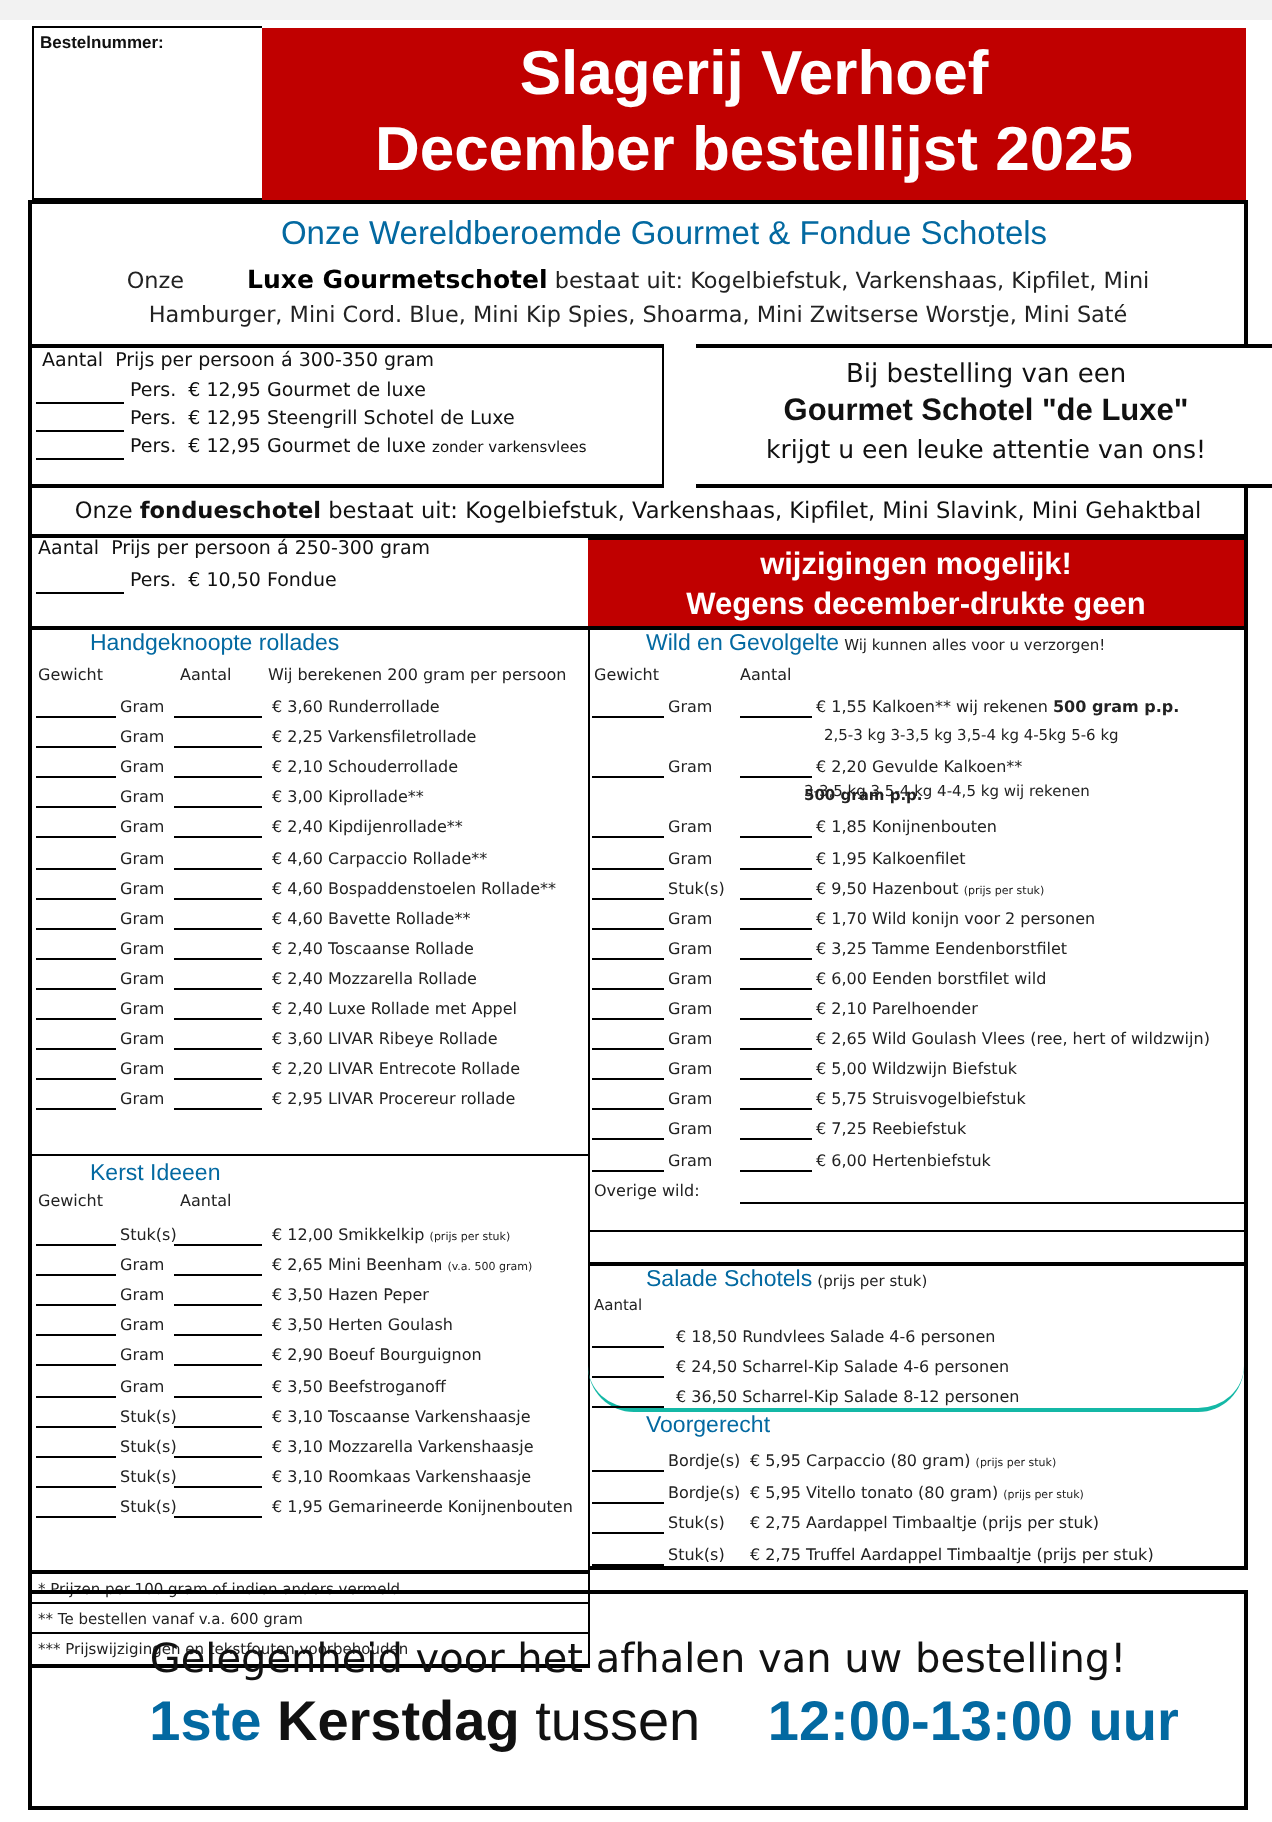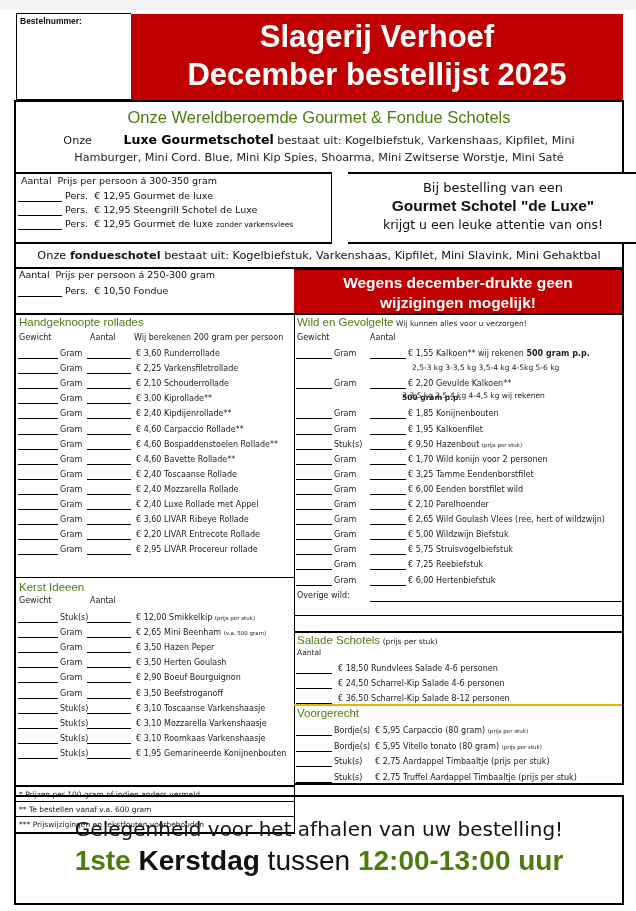--- a/index.html
+++ b/index.html
@@ -1,19 +1,19 @@
 <!DOCTYPE html>
 <html><head>
 <meta charset="utf-8">
 <style>
   * { box-sizing: border-box; margin: 0; padding: 0; }
   html, body { width: 636px; height: 911px; background: #ffffff; overflow: hidden; }
   body { font-family: "DejaVu Sans", sans-serif; color: #111; position: relative; }
   .abs { position: absolute; }
-  .red { color: #4d7c0f; }
+  .red { color: #0369a1; margin-left: 26px; }
   .redbg { background: #c00000; color: #fff; }
   .topbar { left:0; top:0; width:636px; height:10px; background:#f2f2f2; }
 
   
   .bestel { left:16px; top:13px; width:115px; height:87px; border:1.5px solid #000; border-right:none; font-size:8.5px; font-weight:bold; padding:2px 3px; font-family:"Liberation Sans", sans-serif; }
   .titlebox { left:131px; top:14px; width:492px; height:86px; text-align:center; font-weight:bold; font-family:"Liberation Sans", sans-serif; }
   .titlebox .t1 { font-size:31px; line-height:38px; margin-top:4px; }
   .titlebox .t2 { font-size:31px; line-height:38px; }
 
   .gourmetbox { left:14px; top:100px; width:610px; height:73px; border:2px solid #000; border-bottom:none; text-align:center; }
@@ -111,22 +111,22 @@
     <span style="margin-left:3px">Prijs per persoon á 250-300 gram</span>
   </div>
   <div style="position:relative; height:16px;">
     <span class="line" style="position:absolute; left:2px; bottom:0; width:44px;"></span>
     <span style="position:absolute; left:49px; bottom:1px; font-size:9.5px;">
       <span>Pers.</span>&nbsp;&nbsp;<span>€ 10,50</span> <span>Fondue</span>
     </span>
   </div>
 </div>
 <div class="abs fondue-right redbg">
+  <div>wijzigingen mogelijk!</div>
   <div>Wegens december-drukte geen</div>
-  <div>wijzigingen mogelijk!</div>
 </div>
 
 <div class="abs left-col sect">
   <div style="height:472px; border-bottom:2px solid #000;">
     <div style="height:263px; border-bottom:1.5px solid #000;">
       <div class="sect-title red" style="padding:1px 3px; height:16px;">Handgeknoopte rollades</div>
       <div style="position:relative; height:13px;">
         <span style="position:absolute; left:3px; top:2px;">Gewicht</span>
         <span style="position:absolute; left:74px; top:2px;">Aantal</span>
         <span style="position:absolute; left:118px; top:2px;">Wij berekenen 200 gram per persoon</span>
@@ -397,21 +397,21 @@
           <span class="p"><span>€ 6,00</span> <span>Hertenbiefstuk</span> <span class="small"></span></span>
         </div>
       </div>
     <div style="position:relative; height:16px;">
       <span style="position:absolute; left:3px; bottom:2px;">Overige wild:</span>
       <span class="line" style="position:absolute; left:76px; right:0; bottom:0;"></span>
     </div>
     <div style="height:14px; border-bottom:1px solid #000;"></div>
     <div style="height:15px;"></div>
   </div>
-  <div style="border-bottom:2px solid #eab308;">
+  <div style="border-bottom:2px solid #14b8a6;border-radius:23px;">
     <div style="padding:1px 3px; height:15px;">
       <span class="sect-title red">Salade Schotels</span>
       <span style="font-size:7.5px;">(prijs per stuk)</span>
     </div>
     <div style="padding:0 3px; height:11px; font-size:7.5px;">Aantal</div>
     <div id="salade-items">
         <div class="r-itemrow">
           <span class="w"></span>
           <span class="p" style="left: 44px;"><span>€ 18,50</span> <span>Rundvlees Salade 4-6 personen</span></span>
         </div>

